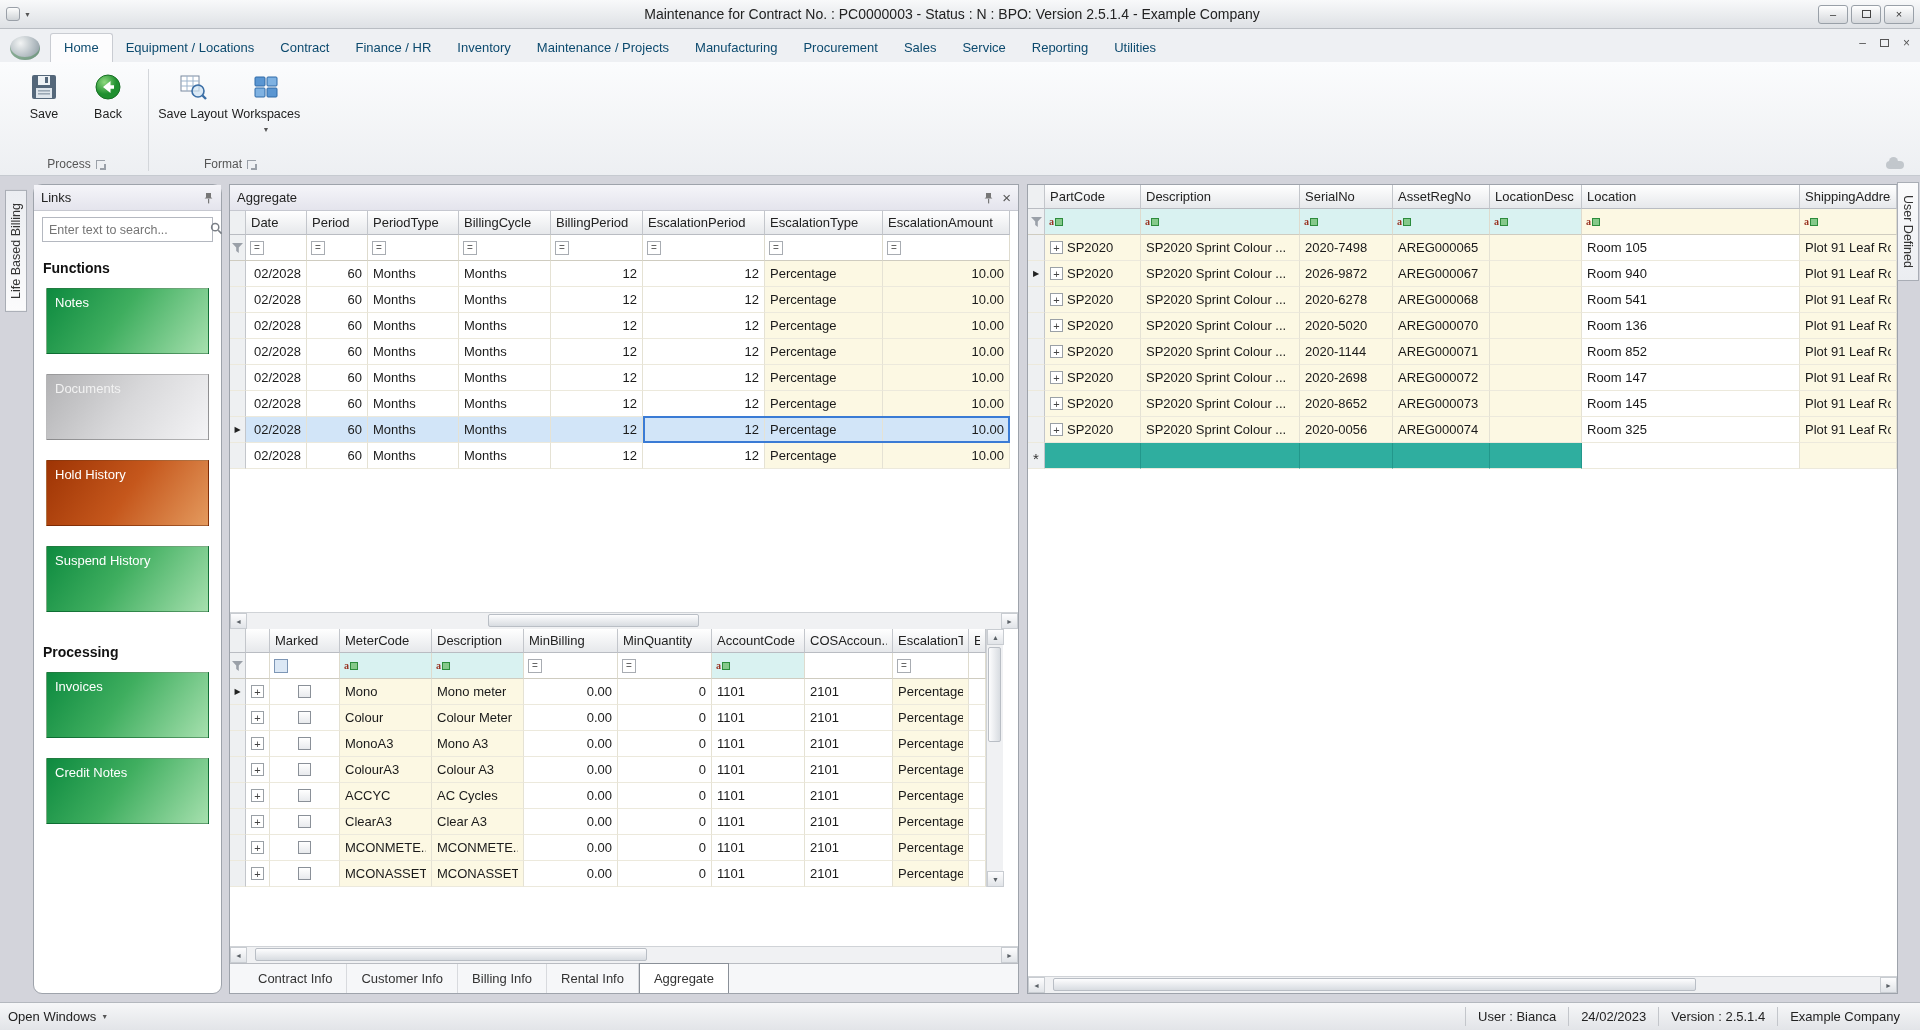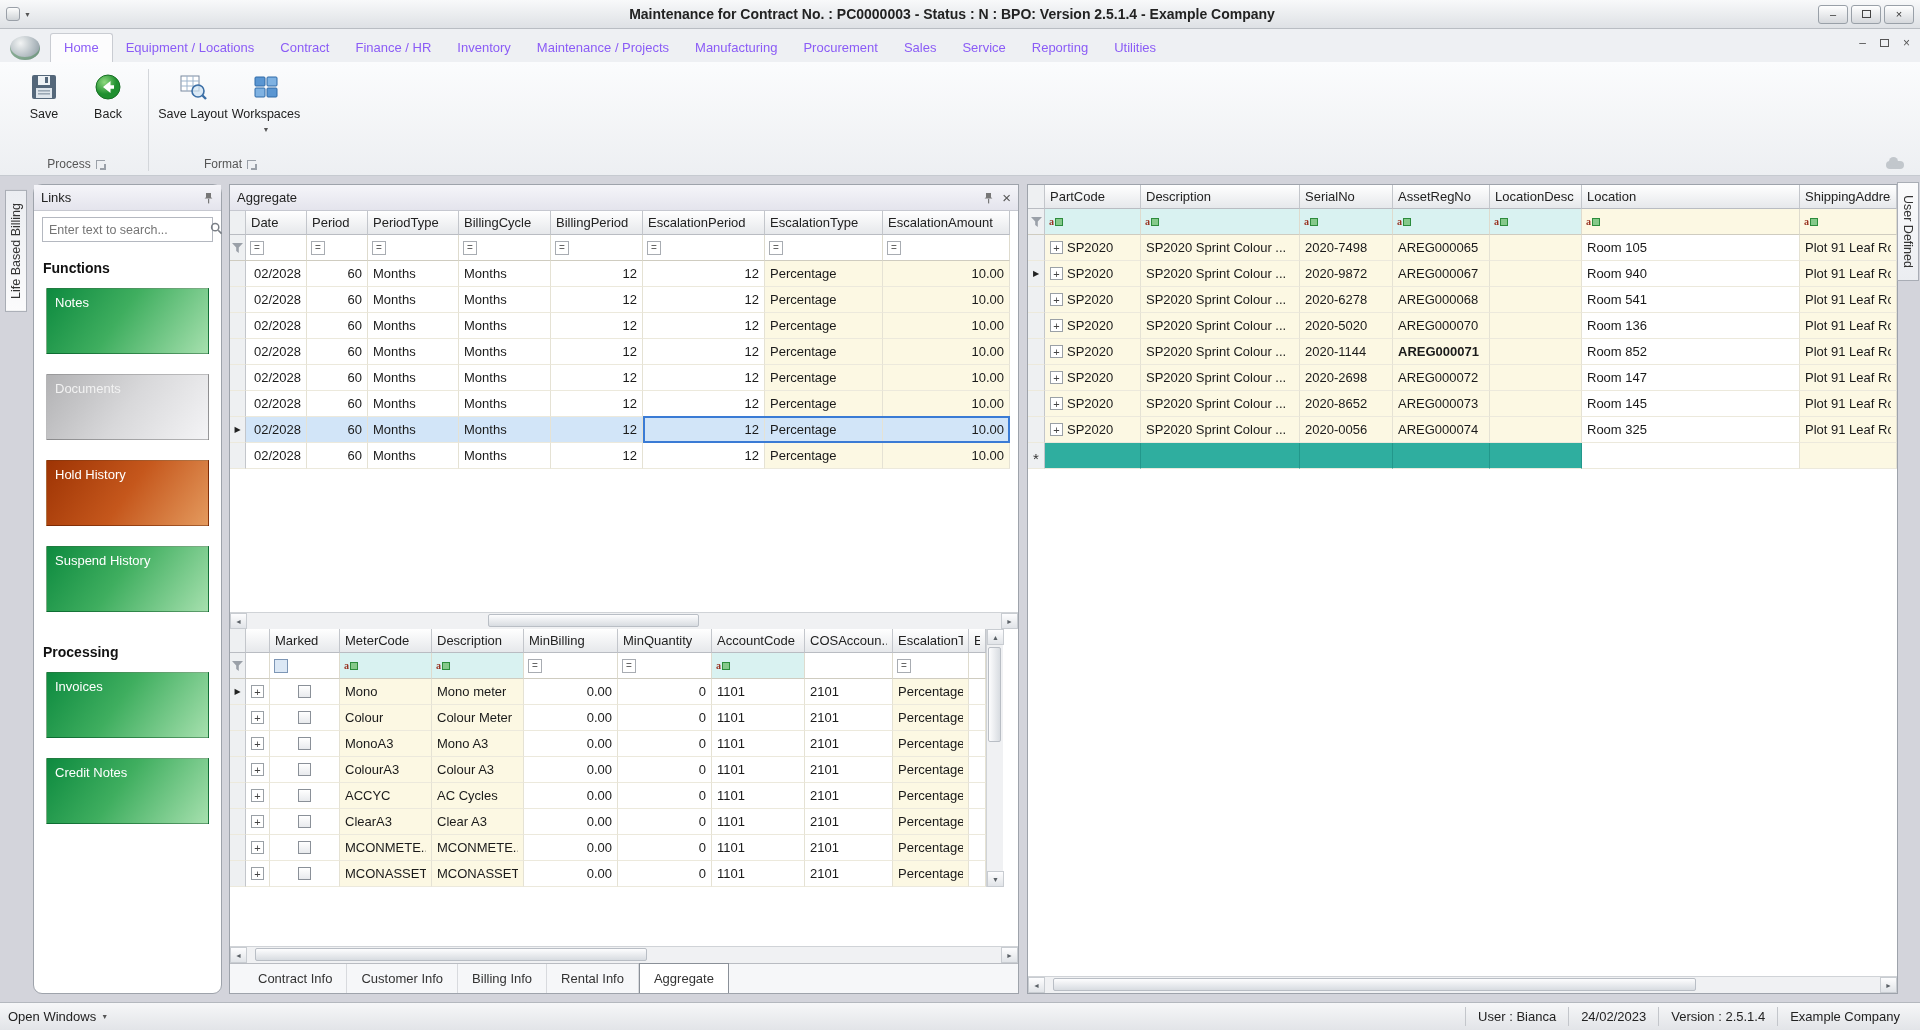--- a/index.html
+++ b/index.html
@@ -4,29 +4,29 @@
 <style>
 *{margin:0;padding:0;box-sizing:border-box;}
 html,body{width:1920px;height:1030px;overflow:hidden;font-family:"Liberation Sans",sans-serif;font-size:13px;color:#1a1a1a;background:#d3d4db;}
 .app{position:absolute;inset:0;display:flex;flex-direction:column;}
 
 
 .titlebar{height:29px;background:linear-gradient(#f8f9fa,#dee1e5);border-bottom:1px solid #b9bdc3;display:flex;align-items:center;padding:0 6px;position:relative;}
 .qat{display:flex;align-items:center;gap:4px;}
 .qat-ico{width:14px;height:14px;border:1px solid #9aa0a8;border-radius:3px;background:linear-gradient(#fdfdfd,#cfd3d7);}
 .caret{font-size:7px;color:#555;}
-.titletext{position:absolute;left:0;right:16px;text-align:center;font-weight:bold;font-size:14px;color:#222;}
+.titletext{position:absolute;left:0;right:16px;text-align:center;font-weight:normal;font-size:14px;color:#222;}
 .winbtns{margin-left:auto;display:flex;gap:3px;z-index:2;}
 .winbtn{width:30px;height:19px;border:1px solid #99a0a8;border-radius:3px;background:linear-gradient(#ffffff,#d5d8dc);display:flex;align-items:center;justify-content:center;font-size:11px;color:#333;}
 .maxbox{width:9px;height:8px;border:1.5px solid #444;}
 
 
 .ribbon-tabrow{height:33px;background:#eef0f3;display:flex;align-items:flex-end;padding:0 6px;position:relative;}
 .applogo{width:30px;height:24px;margin:0 10px 2px 4px;border-radius:50%;background:radial-gradient(circle at 35% 30%,#f2f4f4,#aeb8be 60%,#7e8d96);box-shadow:inset 0 -3px 0 rgba(70,140,80,.45);}
-.rtab{padding:6px 13px 7px;font-size:13px;color:#8b5cf6;white-space:nowrap;}
+.rtab{padding:6px 13px 7px;font-size:13px;color:#0c4a6e;white-space:nowrap;}
 .rtab.active{background:#fcfcfd;border:1px solid #c9ccd2;border-bottom:none;border-radius:3px 3px 0 0;}
 .mdibtns{position:absolute;right:10px;top:7px;display:flex;gap:14px;color:#555;font-size:12px;align-items:center;}
 .mdibox{width:9px;height:8px;border:1.5px solid #555;}
 .ribbon-body{height:114px;background:linear-gradient(#fbfcfd,#edeff2);border-bottom:1px solid #c6cad0;display:flex;position:relative;padding:3px 6px 0;}
 .rib-group{display:flex;flex-direction:column;}
 .rib-group-btns{display:flex;flex:1;padding:2px 6px 0;}
 .rib-group-label{height:22px;display:flex;align-items:center;justify-content:center;gap:5px;font-size:12px;color:#555;}
 .launcher{width:9px;height:9px;border-left:1px solid #9aa0a8;border-top:1px solid #9aa0a8;position:relative;}
 .launcher::after{content:"";position:absolute;right:-1px;bottom:-1px;width:4px;height:4px;border-right:2px solid #9aa0a8;border-bottom:2px solid #9aa0a8;}
 .bigbtn{width:64px;display:flex;flex-direction:column;align-items:center;gap:5px;padding-top:5px;}
@@ -1043,21 +1043,21 @@
                 <span class="row-arrow">▶</span>
               </div>
               <div class="g-cell cream" style="width: 96px;">
                 <span class="expand-box">+</span>
                 <span class="cell-text">SP2020</span>
               </div>
               <div class="g-cell cream" style="width: 159px;">
                 <span class="cell-text">SP2020 Sprint Colour ...</span>
               </div>
               <div class="g-cell cream" style="width: 93px;">
-                <span class="cell-text">2020-9872</span>
+                <span class="cell-text">2026-9872</span>
               </div>
               <div class="g-cell cream" style="width: 97px; text-align: center;">
                 <span class="cell-text">AREG000067</span>
               </div>
               <div class="g-cell cream" style="width: 92px;"></div>
               <div class="g-cell" style="width: 218px;">
                 <span class="cell-text">Room 940</span>
               </div>
               <div class="g-cell cream" style="width: 97px;">
                 <span class="cell-text">Plot 91 Leaf Ro...</span>
@@ -1114,21 +1114,21 @@
               <div class="g-cell cream" style="width: 96px;">
                 <span class="expand-box">+</span>
                 <span class="cell-text">SP2020</span>
               </div>
               <div class="g-cell cream" style="width: 159px;">
                 <span class="cell-text">SP2020 Sprint Colour ...</span>
               </div>
               <div class="g-cell cream" style="width: 93px;">
                 <span class="cell-text">2020-1144</span>
               </div>
-              <div class="g-cell cream" style="width: 97px; font-weight: bold;">
+              <div class="g-cell cream" style="width: 97px;">
                 <span class="cell-text">AREG000071</span>
               </div>
               <div class="g-cell cream" style="width: 92px;"></div>
               <div class="g-cell" style="width: 218px;">
                 <span class="cell-text">Room 852</span>
               </div>
               <div class="g-cell cream" style="width: 97px;">
                 <span class="cell-text">Plot 91 Leaf Ro...</span>
               </div>
             </div>

